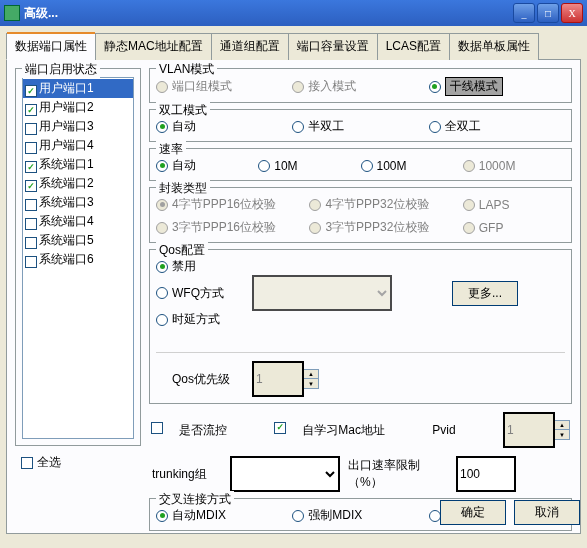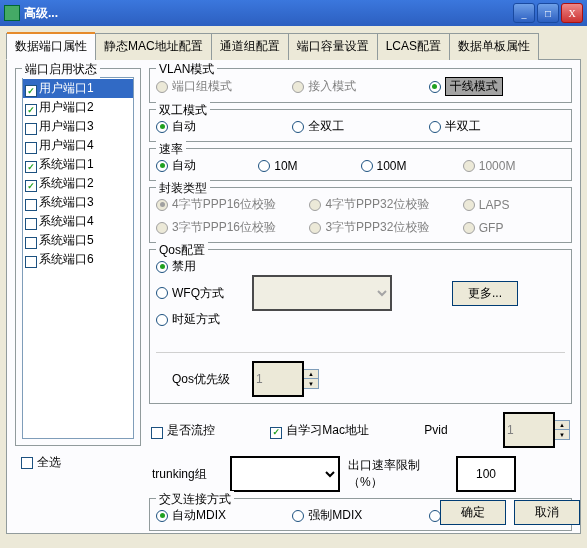--- a/index.html
+++ b/index.html
@@ -39,21 +39,21 @@
 .qosrow{display:grid;grid-template-columns:90px 140px 120px;align-items:center;gap:6px}
 select, input[type=text]{border:2px solid #000000;height:24px;padding:16px 2px;background:#fff}
 select:disabled,input:disabled{color:#808080;background:#ece9d8}
 .spin{display:flex;align-items:center}
 .spin input{width:52px;text-align:left}
 .spinbtns{display:flex;flex-direction:column;border:1px solid #7f9db9;border-left:none}
 .spinbtns div{width:14px;height:9px;background:#ece9d8;font-size:6px;display:flex;align-items:center;justify-content:center;border-bottom:1px solid #7f9db9;cursor:default}
 .spinbtns div:last-child{border-bottom:none}
 .btn{border:1px solid #003c74;background:#ece9d8;padding:3px 12px;cursor:default;min-width:66px;text-align:center}
 .trunkrow{display:grid;grid-template-columns:70px 110px 100px 60px;align-items:center;gap:8px;margin:6px 3px}
-.checkline{display:flex;align-items:flex-end;gap:4px}
+.checkline{display:flex;align-items:flex-start;gap:16px}
 .dlgbtns{position:absolute;right:0;bottom:8px;display:flex;gap:8px}
 .selectall{display:flex;align-items:center;gap:4px;margin-top:8px;margin-left:6px}
 .morewrap{text-align:right}
 </style>
 </head>
 <body>
 
 <div class="titlebar">
   <div class="icon"></div>
   <div class="title">高级...</div>
@@ -147,25 +147,25 @@
 
         <div class="groupbox">
           <div class="legend">双工模式</div>
           <div class="radgrid">
             <div class="radcell">
                 <span class="radio sel"></span>
                 <span class="rlabel">自动</span>
               </div>
             <div class="radcell">
                 <span class="radio"></span>
+                <span class="rlabel">半双工</span>
+              </div>
+            <div class="radcell">
+                <span class="radio"></span>
                 <span class="rlabel">全双工</span>
-              </div>
-            <div class="radcell">
-                <span class="radio"></span>
-                <span class="rlabel">半双工</span>
               </div>
           </div>
         </div>
 
         <div class="groupbox">
           <div class="legend">速率</div>
           <div class="radgrid" style="grid-template-columns:1fr 1fr 1fr 1fr">
             <div class="radcell">
                 <span class="radio sel"></span>
                 <span class="rlabel">自动</span>
@@ -270,21 +270,21 @@
                 <div>▲</div>
                 <div>▼</div>
               </div>
           </div>
         </div>
 
         <div class="trunkrow">
           <span>trunking组</span>
           <select><option>无</option></select>
           <span>出口速率限制（%）</span>
-          <input type="text" style="text-align: center;" value="100">
+          <input type="text" style="text-align: left;" value="100">
         </div>
 
         <div class="groupbox">
           <div class="legend">交叉连接方式</div>
           <div class="radgrid">
             <div class="radcell">
                 <span class="radio sel"></span>
                 <span class="rlabel">自动MDIX</span>
               </div>
             <div class="radcell">

